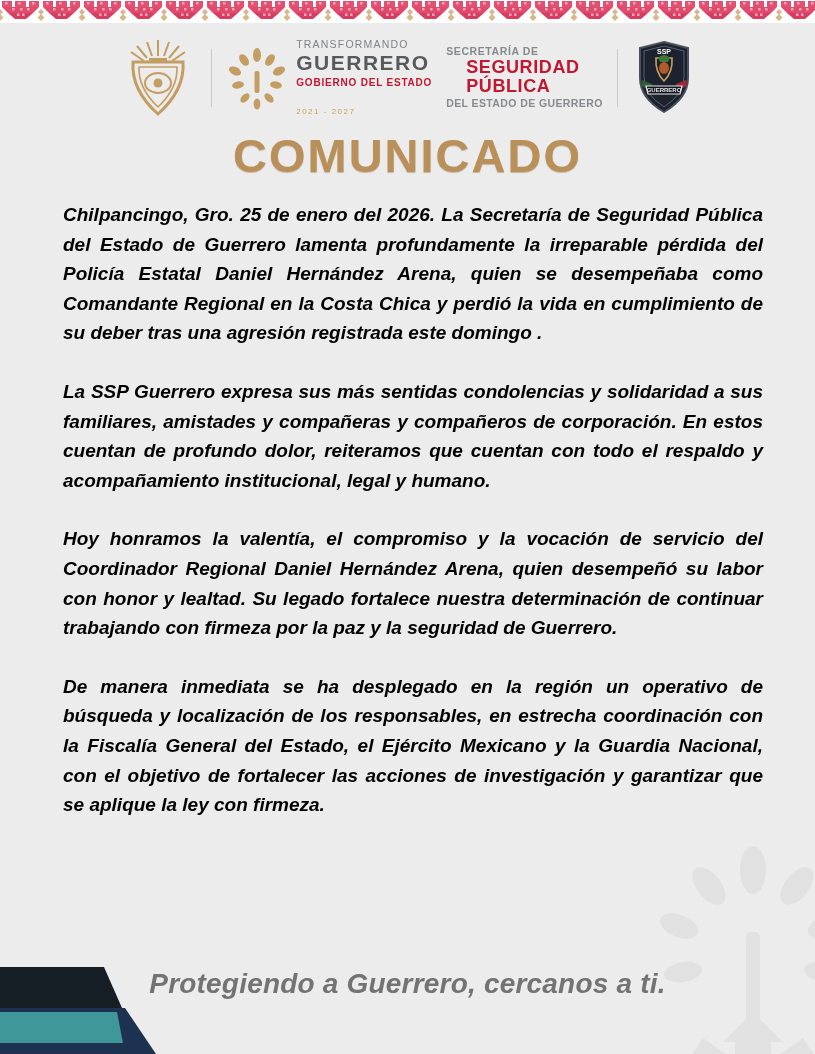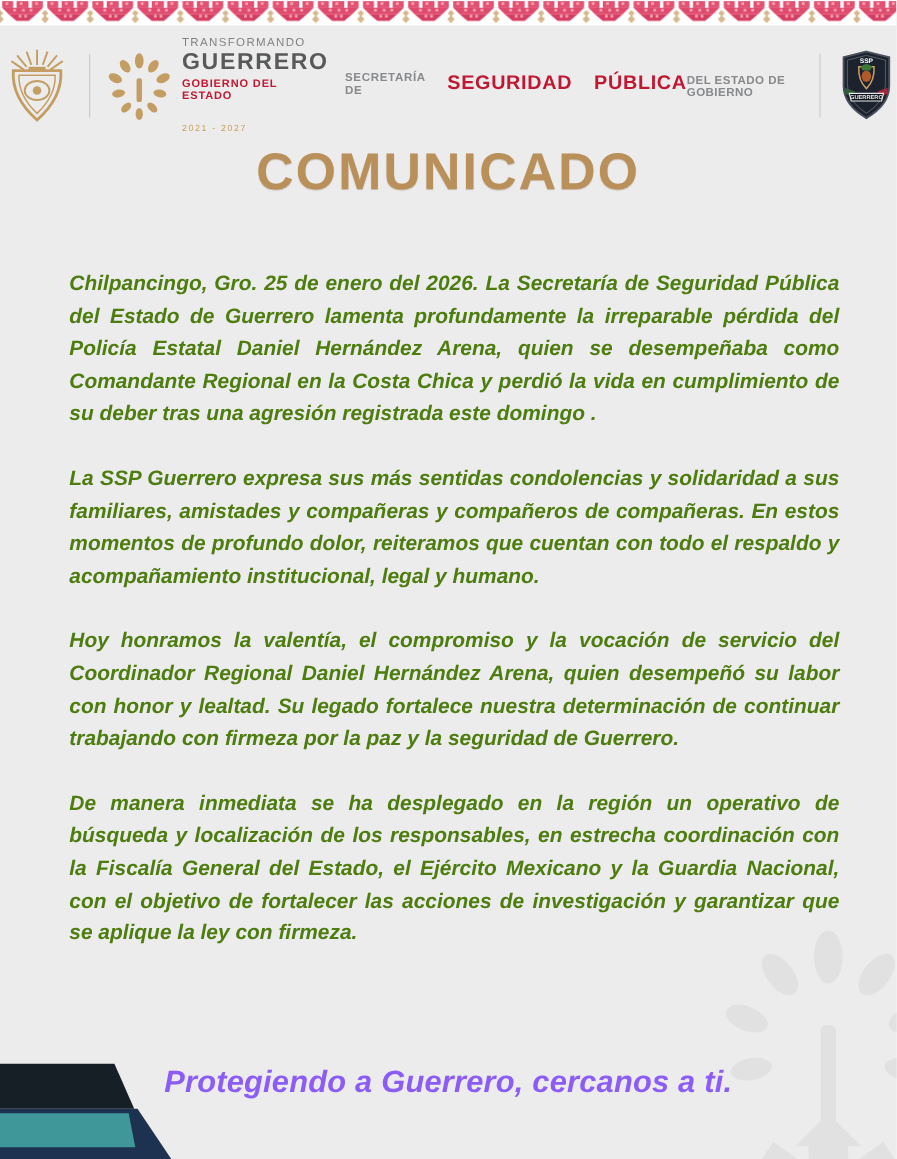--- a/index.html
+++ b/index.html
@@ -19,46 +19,46 @@
     position:absolute; top:36px; left:0; width:815px; height:84px;
     display:flex; align-items:center; justify-content:center; gap:14px;
   }
   .hdr-divider { width:1px; height:58px; background:#c9c9c9; }
   .gov-logo { display:flex; align-items:center; gap:8px; }
   .gov-text { display:flex; flex-direction:column; line-height:1.12; }
   .gov-l1 { font-size:10.5px; letter-spacing:1.2px; color:#808285; }
   .gov-l2 { font-size:21px; font-weight:bold; letter-spacing:1.5px; color:#58595b; }
   .gov-l3 { font-size:10px; font-weight:bold; letter-spacing:.8px; color:#c01832; margin-top:2px; }
   .gov-l4 { font-size:8px; letter-spacing:1.5px; color:#c8a05e; margin-top:20px; }
-  .ssp-text { display:flex; flex-direction:row; line-height:1.08; }
+  .ssp-text { display:flex; flex-direction:column; line-height:1.08; }
   .ssp-l1 { font-size:10.5px; font-weight:bold; letter-spacing:.6px; color:#87898c; }
   .ssp-l2, .ssp-l3 { font-size:18px; font-weight:800; letter-spacing:.6px; color:#c01832;margin-left:20px; }
   .ssp-l4 { font-size:10.5px; font-weight:bold; letter-spacing:.4px; color:#87898c; margin-top:2px; }
 
   
   .title {
     position:absolute; top:128px; left:0; width:815px;
     text-align:center; font-size:47px; font-weight:900; font-style:normal;
     letter-spacing:2px; color:#b9905a;
     text-shadow:0 1px 1px rgba(120,85,40,.35);
   }
 
   
   .content {
     position:absolute; top:200px; left:63px; width:700px;
     font-size:19px; line-height:29.6px; font-weight:bold; font-style:italic;
-    color:#4d7c0f; text-align:justify;margin-top:44px;
+    color:#000000; text-align:justify;
   }
   .content p { margin-bottom:29px; }
 
   
   .slogan {
     position:absolute; top:968px; left:0; width:815px;
     text-align:center; font-size:28px; font-weight:bold; font-style:italic;
-    color:#8b5cf6; letter-spacing:.2px;
+    color:#737373; letter-spacing:.2px;
   }
 
   
   .corner-deco { position:absolute; left:0; bottom:0; width:175px; height:92px; }
 
   
   .watermark { position:absolute; right:-48px; bottom:-28px; width:220px; height:240px; opacity:1; }
 </style>
 </head>
 <body>
@@ -135,21 +135,21 @@
         <span class="gov-l2">GUERRERO</span>
         <span class="gov-l3">GOBIERNO DEL ESTADO</span>
         <span class="gov-l4">2021 - 2027</span>
       </div>
     </div>
 
     <div class="ssp-text">
       <span class="ssp-l1">SECRETARÍA DE</span>
       <span class="ssp-l2">SEGURIDAD</span>
       <span class="ssp-l3">PÚBLICA</span>
-      <span class="ssp-l4">DEL ESTADO DE GOBIERNO</span>
+      <span class="ssp-l4">DEL ESTADO DE GUERRERO</span>
     </div>
 
     <div class="hdr-divider"></div>
 
     <svg width="64" height="76" viewBox="0 0 64 76">
       <path d="M32 2 L56 8 L56 38 Q56 58 32 72 Q8 58 8 38 L8 8 Z" fill="#1c232e" stroke="#4a515c" stroke-width="2"></path>
       <path d="M32 6 L52 11 L52 37 Q52 54 32 67 Q12 54 12 37 L12 11 Z" fill="none" stroke="#5a6270" stroke-width="1"></path>
       <text x="32" y="14" text-anchor="middle" font-size="7" font-weight="bold" fill="#ffffff" font-family="Liberation Sans, sans-serif">SSP</text>
       <path d="M24 18 L40 18 Q41 32 32 41 Q23 32 24 18 Z" fill="none" stroke="#c8a05e" stroke-width="1.6"></path>
       <ellipse cx="32" cy="28" rx="5" ry="6" fill="#b35a2a"></ellipse>
@@ -159,21 +159,21 @@
       <path d="M14 46 L50 46 L48 54 L16 54 Z" fill="#10151d" stroke="#e8e8e8" stroke-width="1.2"></path>
       <text x="32" y="52" text-anchor="middle" font-size="6" font-weight="bold" fill="#e8e8e8" font-family="Liberation Sans, sans-serif">GUERRERO</text>
     </svg>
 
   </div>
 
   <div class="title">COMUNICADO</div>
 
   <div class="content">
     <p>Chilpancingo, Gro. 25 de enero del 2026. La Secretaría de Seguridad Pública del Estado de Guerrero lamenta profundamente la irreparable pérdida del Policía Estatal Daniel Hernández Arena, quien se desempeñaba como Comandante Regional en la Costa Chica y perdió la vida en cumplimiento de su deber tras una agresión registrada este domingo .</p>
-    <p>La SSP Guerrero expresa sus más sentidas condolencias y solidaridad a sus familiares, amistades y compañeras y compañeros de compañeras. En estos momentos de profundo dolor, reiteramos que cuentan con todo el respaldo y acompañamiento institucional, legal y humano.</p>
+    <p>La SSP Guerrero expresa sus más sentidas condolencias y solidaridad a sus familiares, amistades y compañeras y compañeros de corporación. En estos cuentan de profundo dolor, reiteramos que cuentan con todo el respaldo y acompañamiento institucional, legal y humano.</p>
     <p>Hoy honramos la valentía, el compromiso y la vocación de servicio del Coordinador Regional Daniel Hernández Arena, quien desempeñó su labor con honor y lealtad. Su legado fortalece nuestra determinación de continuar trabajando con firmeza por la paz y la seguridad de Guerrero.</p>
     <p>De manera inmediata se ha desplegado en la región un operativo de búsqueda y localización de los responsables, en estrecha coordinación con la Fiscalía General del Estado, el Ejército Mexicano y la Guardia Nacional, con el objetivo de fortalecer las acciones de investigación y garantizar que se aplique la ley con firmeza.</p>
   </div>
 
   <div class="slogan">Protegiendo a Guerrero, cercanos a ti.</div>
 
   <svg class="watermark" viewBox="0 0 220 240">
     <g fill="#e1e1e2">
       <rect x="103" y="90" width="14" height="90" rx="5"></rect>
       <ellipse cx="110" cy="28" rx="13" ry="24"></ellipse>

